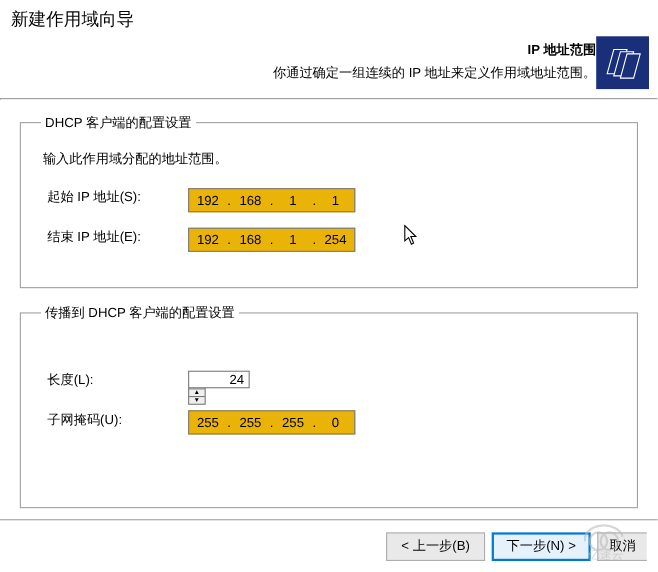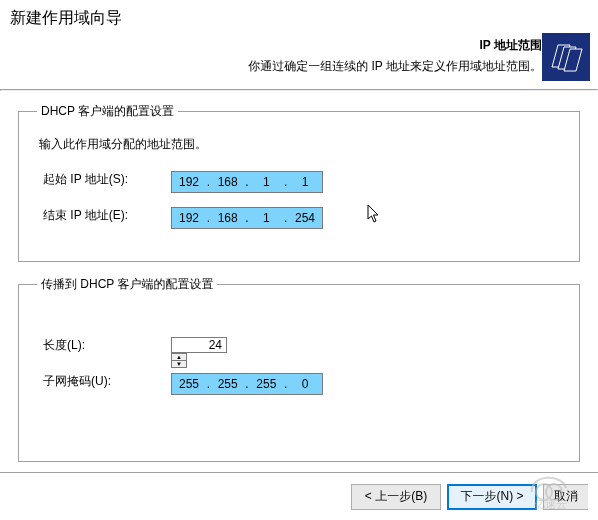--- a/index.html
+++ b/index.html
@@ -66,21 +66,21 @@
   }
   .form-row .lbl {
     width: 128px;
     font-size: 12px;
   }
   
   .ip-field {
     display: inline-flex;
     align-items: center;
     border: 1px solid #7a7a7a;
-    background: #7dd3fc;
+    background: #eab308;
     height: 22px;
     padding: 0 2px;
     width: 152px;
     font-family: Tahoma, sans-serif;
     font-size: 12px;
   }
   .ip-field .oct {
     width: 30px;
     text-align: center;
     border: none;

